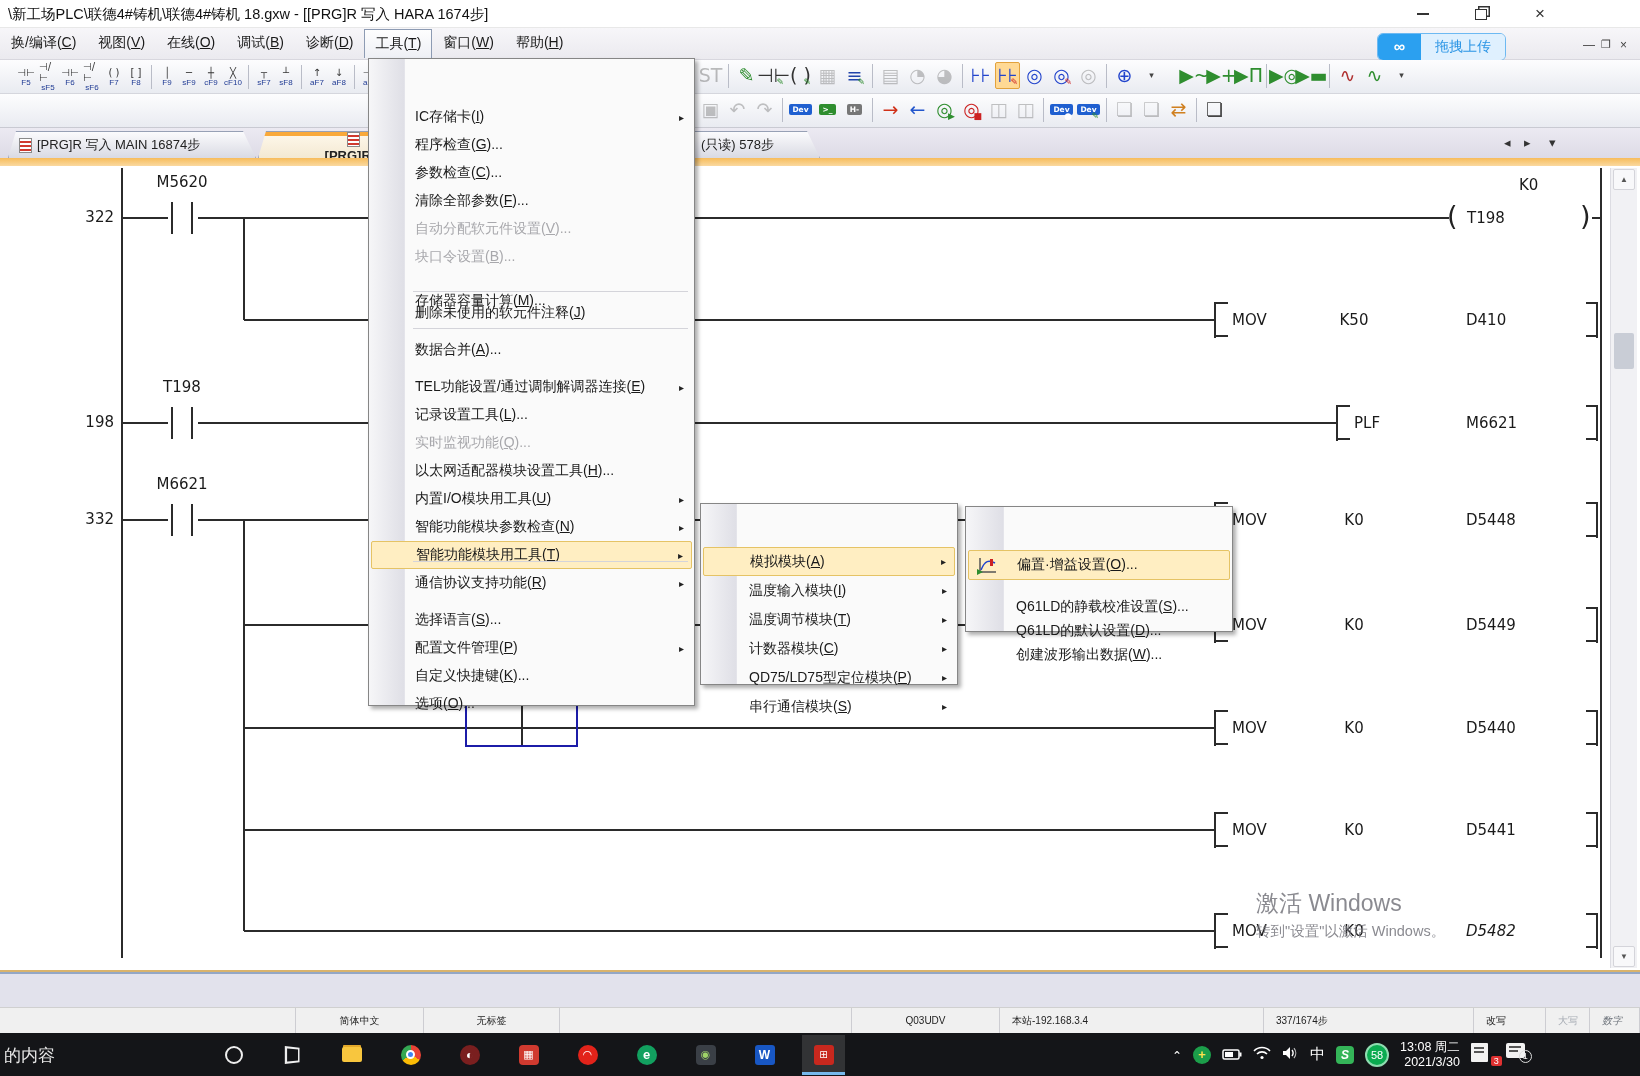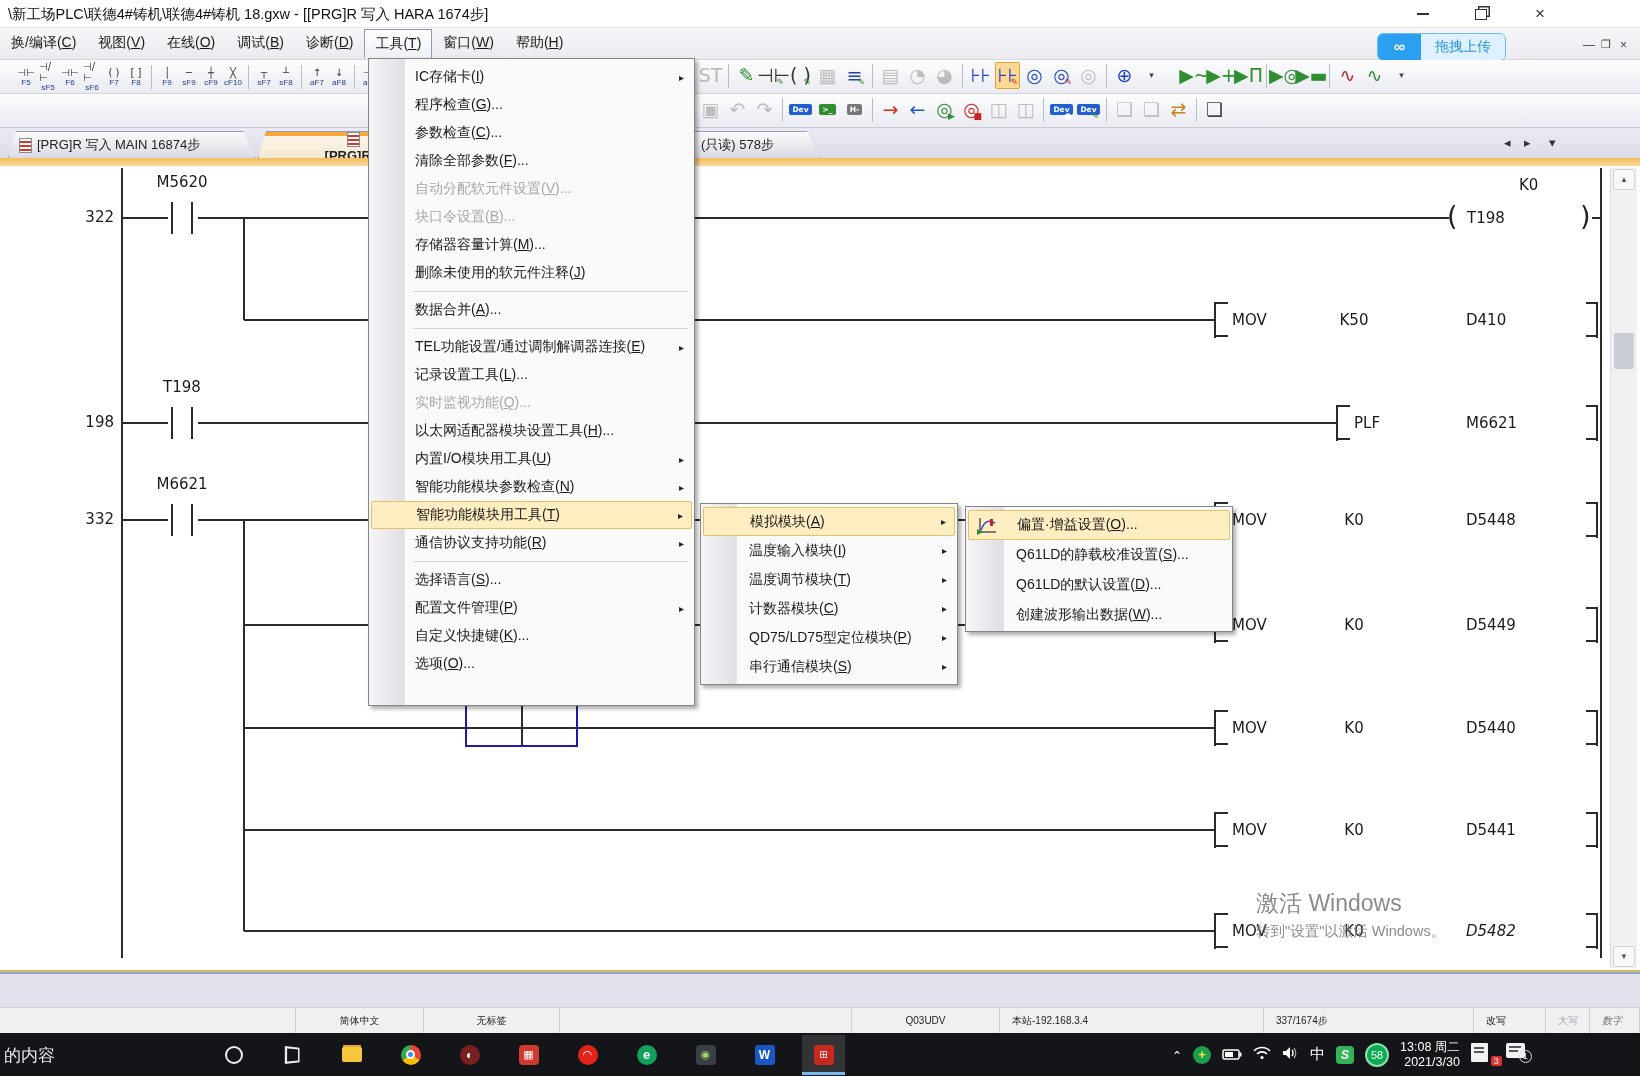--- a/index.html
+++ b/index.html
@@ -61,21 +61,21 @@
   .paren { position:absolute; font-size:27px; color:#222; font-family:"DejaVu Sans",sans-serif; }
   #selection-rect { position:absolute; border:2px solid #1c1ca8; background:transparent; }
   #wm1 { position:absolute; font-size:23px; color:rgba(118,118,124,.85); }
   #wm2 { position:absolute; font-size:14.5px; color:rgba(118,118,124,.85); }
   #vscroll { position:absolute; left:1610px; top:10px; width:27px; height:800px; background:#f1f1f4; border-left:1px solid #dcdce2; }
   .sc-btn { position:absolute; left:2px; width:22px; height:21px; background:#f8f8fa; border:1px solid #d4d4da; border-radius:2px; font-size:8px; color:#555; display:flex; align-items:center; justify-content:center; }
   #sc-thumb { position:absolute; left:3px; width:20px; height:36px; background:#c9cdd6; border-radius:2px; }
   
   .popup { position:absolute; background:#fafafa; border:1px solid #868686; box-shadow:3px 3px 4px rgba(0,0,0,.32); z-index:50; }
   .mstrip { position:absolute; left:0; top:0; bottom:0; background:linear-gradient(90deg,#f6f6f8,#dfdfe6); border-right:1px solid #e4e4ea; }
-  .mrow { position:absolute; left:2px; right:2px; display:flex; align-items:center; font-size:14px; color:#1a1a1a; white-space:nowrap; }
+  .mrow { position:absolute; left:2px; right:2px; display:flex; align-items:center; font-size:14px; color:#1a1a1a; white-space:nowrap;margin-top:40px; }
   .mrow u { text-decoration:underline; }
   .mrow.disabled { color:#a8a8ac; }
   .mrow.hl { background:#ffeec2; border:1px solid #e5c365; border-radius:2px; }
   .marrow { position:absolute; font-size:10px; color:#222; }
   .msep { position:absolute; left:44px; right:6px; height:1px; background:#d4d4da; }
   .micon { position:absolute; }
   
   #under-ladder { position:absolute; left:0; top:970px; width:1640px; height:37px; background:#e2e2ec; border-top:2px solid #d9b36c; box-shadow:inset 0 2px 0 #93a7c5; }
   #statusbar { position:absolute; left:0; top:1007px; width:1640px; height:26px; background:#f0f0f0; border-top:1px solid #d0d0d0; display:flex; }
   .sfield { height:100%; border-right:1px solid #cdcdd2; font-size:10px; color:#222; display:flex; align-items:center; padding-left:12px; white-space:nowrap; }
@@ -510,21 +510,21 @@
       </div>
       <div class="mrow" style="top: 88px; height: 28px; padding-left: 44px;">
         <span>清除全部参数(<u>F</u>)...</span>
       </div>
       <div class="mrow disabled" style="top: 116px; height: 28px; padding-left: 44px;">
         <span>自动分配软元件设置(<u>V</u>)...</span>
       </div>
       <div class="mrow disabled" style="top: 144px; height: 28px; padding-left: 44px;">
         <span>块口令设置(<u>B</u>)...</span>
       </div>
-      <div class="mrow" style="top: 172px; height: 28px; padding-left: 44px;">
+      <div class="mrow" style="top: 188px; height: 28px; padding-left: 44px;">
         <span>存储器容量计算(<u>M</u>)...</span>
       </div>
       <div class="mrow" style="top: 200px; height: 28px; padding-left: 44px;">
         <span>删除未使用的软元件注释(<u>J</u>)</span>
       </div>
       <div class="msep" style="top: 232px;"></div>
       <div class="mrow" style="top: 237px; height: 28px; padding-left: 44px;">
         <span>数据合并(<u>A</u>)...</span>
       </div>
       <div class="msep" style="top: 269px;"></div>
@@ -603,24 +603,24 @@
     <div class="mstrip" style="width:38px"></div>
   <div class="mrow hl" style="top: 3px; height: 30px; padding-left: 48px;">
         <span>偏置·增益设置(<u>O</u>)...</span>
         <span class="micon" style="left: 7px; top: 6px;"><svg width="22" height="18" viewBox="0 0 22 18">
             <polyline points="4,1 4,15 20,15" stroke="#555" stroke-width="1.5" fill="none"></polyline>
             <path d="M5,13 C9,3 13,3 19,6" stroke="#2244cc" stroke-width="1.5" fill="none"></path>
             <polygon points="1,12 7,15 1,18" fill="#2f8e2f"></polygon>
             <rect x="14" y="2" width="3" height="7" fill="#c22"></rect>
           </svg></span>
       </div>
-      <div class="mrow" style="top: 33px; height: 30px; padding-left: 48px;">
+      <div class="mrow" style="top: 45px; height: 30px; padding-left: 48px;">
         <span>Q61LD的静载校准设置(<u>S</u>)...</span>
       </div>
-      <div class="mrow" style="top: 63px; height: 30px; padding-left: 48px;">
+      <div class="mrow" style="top: 63px; height: 30px; padding-left: 48px; align-items: flex-end;">
         <span>Q61LD的默认设置(<u>D</u>)...</span>
       </div>
       <div class="mrow" style="top: 93px; height: 30px; padding-left: 48px;">
         <span>创建波形输出数据(<u>W</u>)...</span>
       </div>
     </div>
 
   <div id="under-ladder"></div>
 
   <div id="statusbar">

